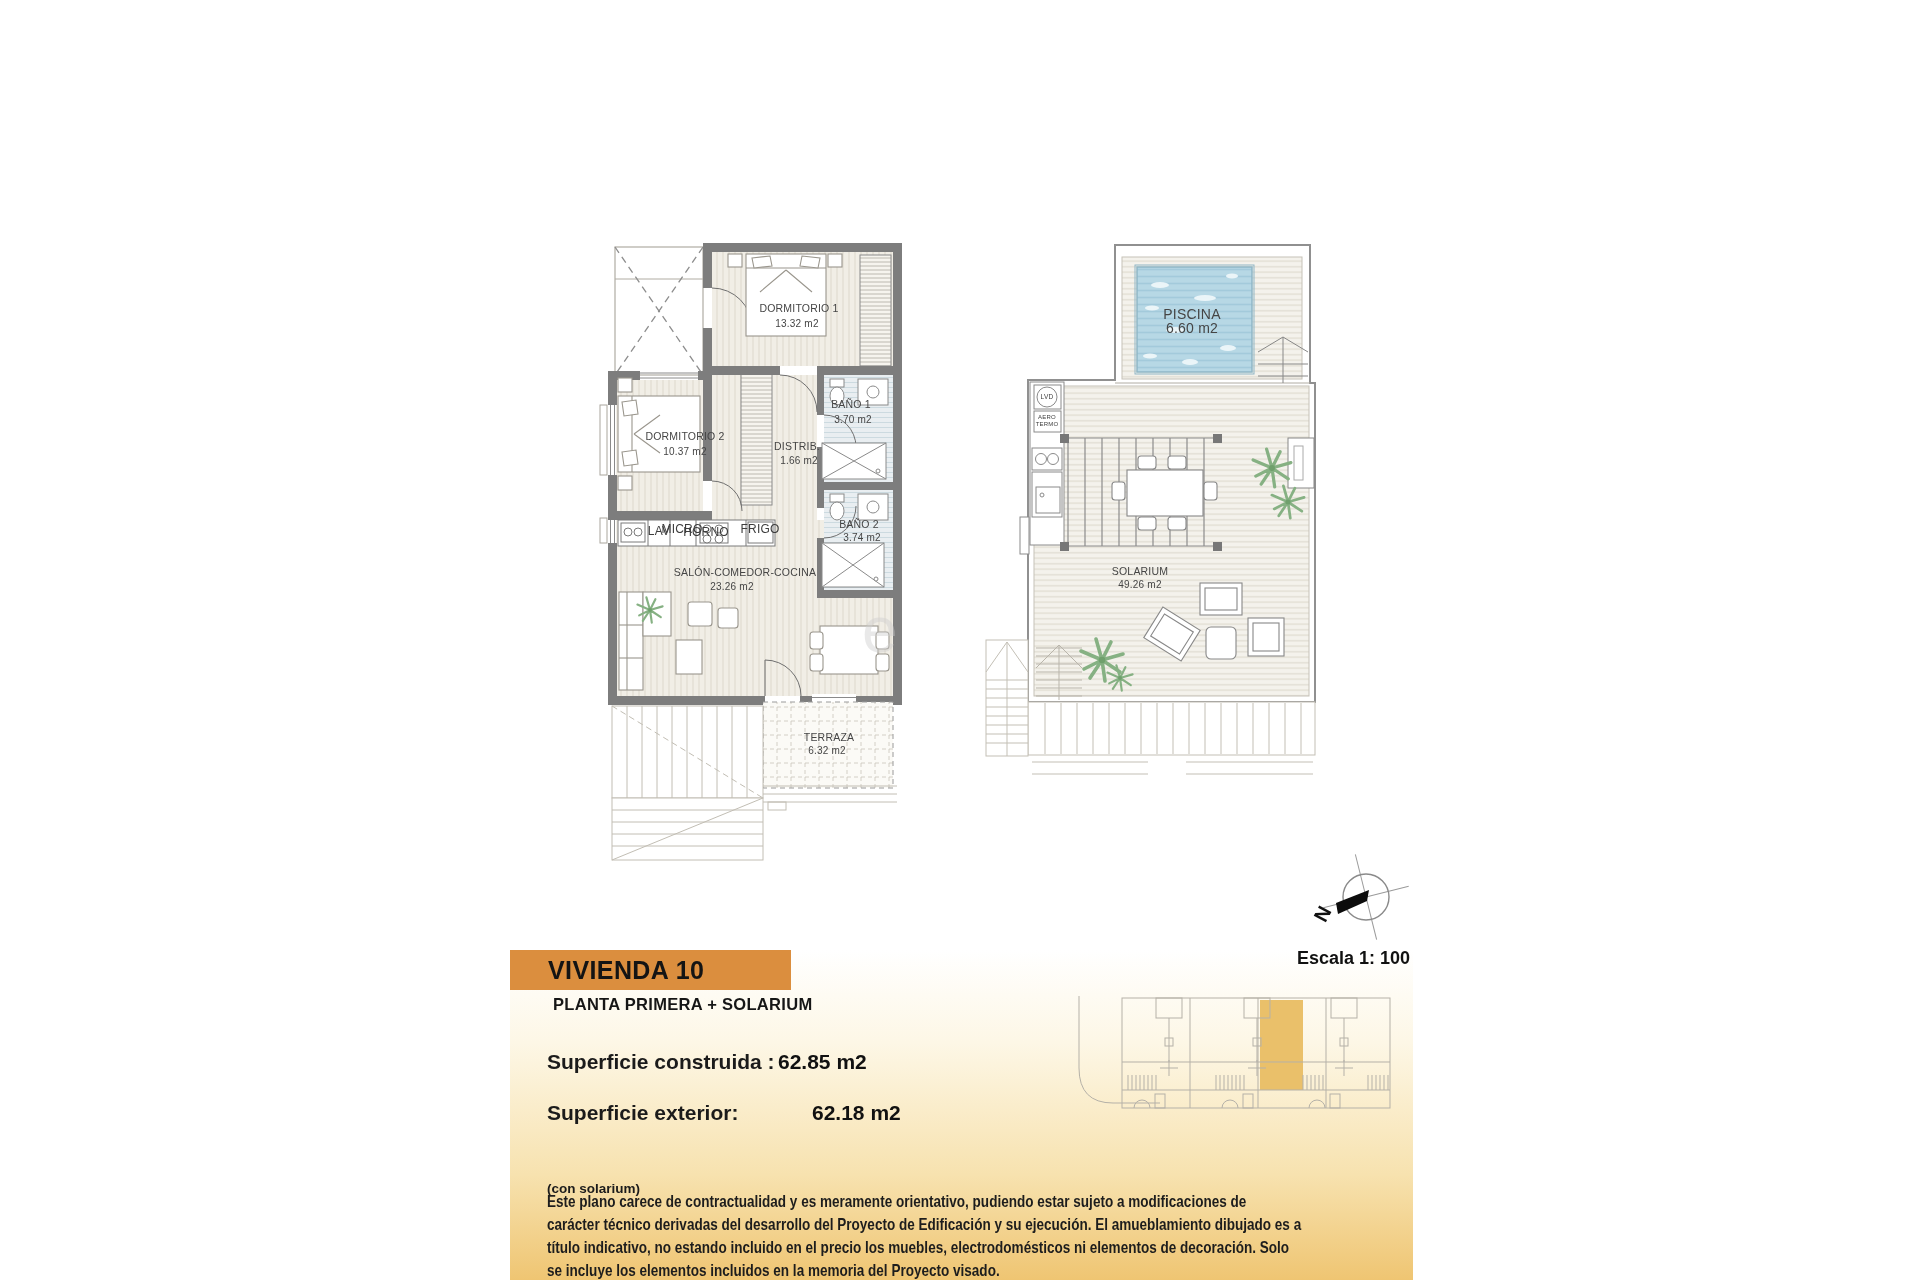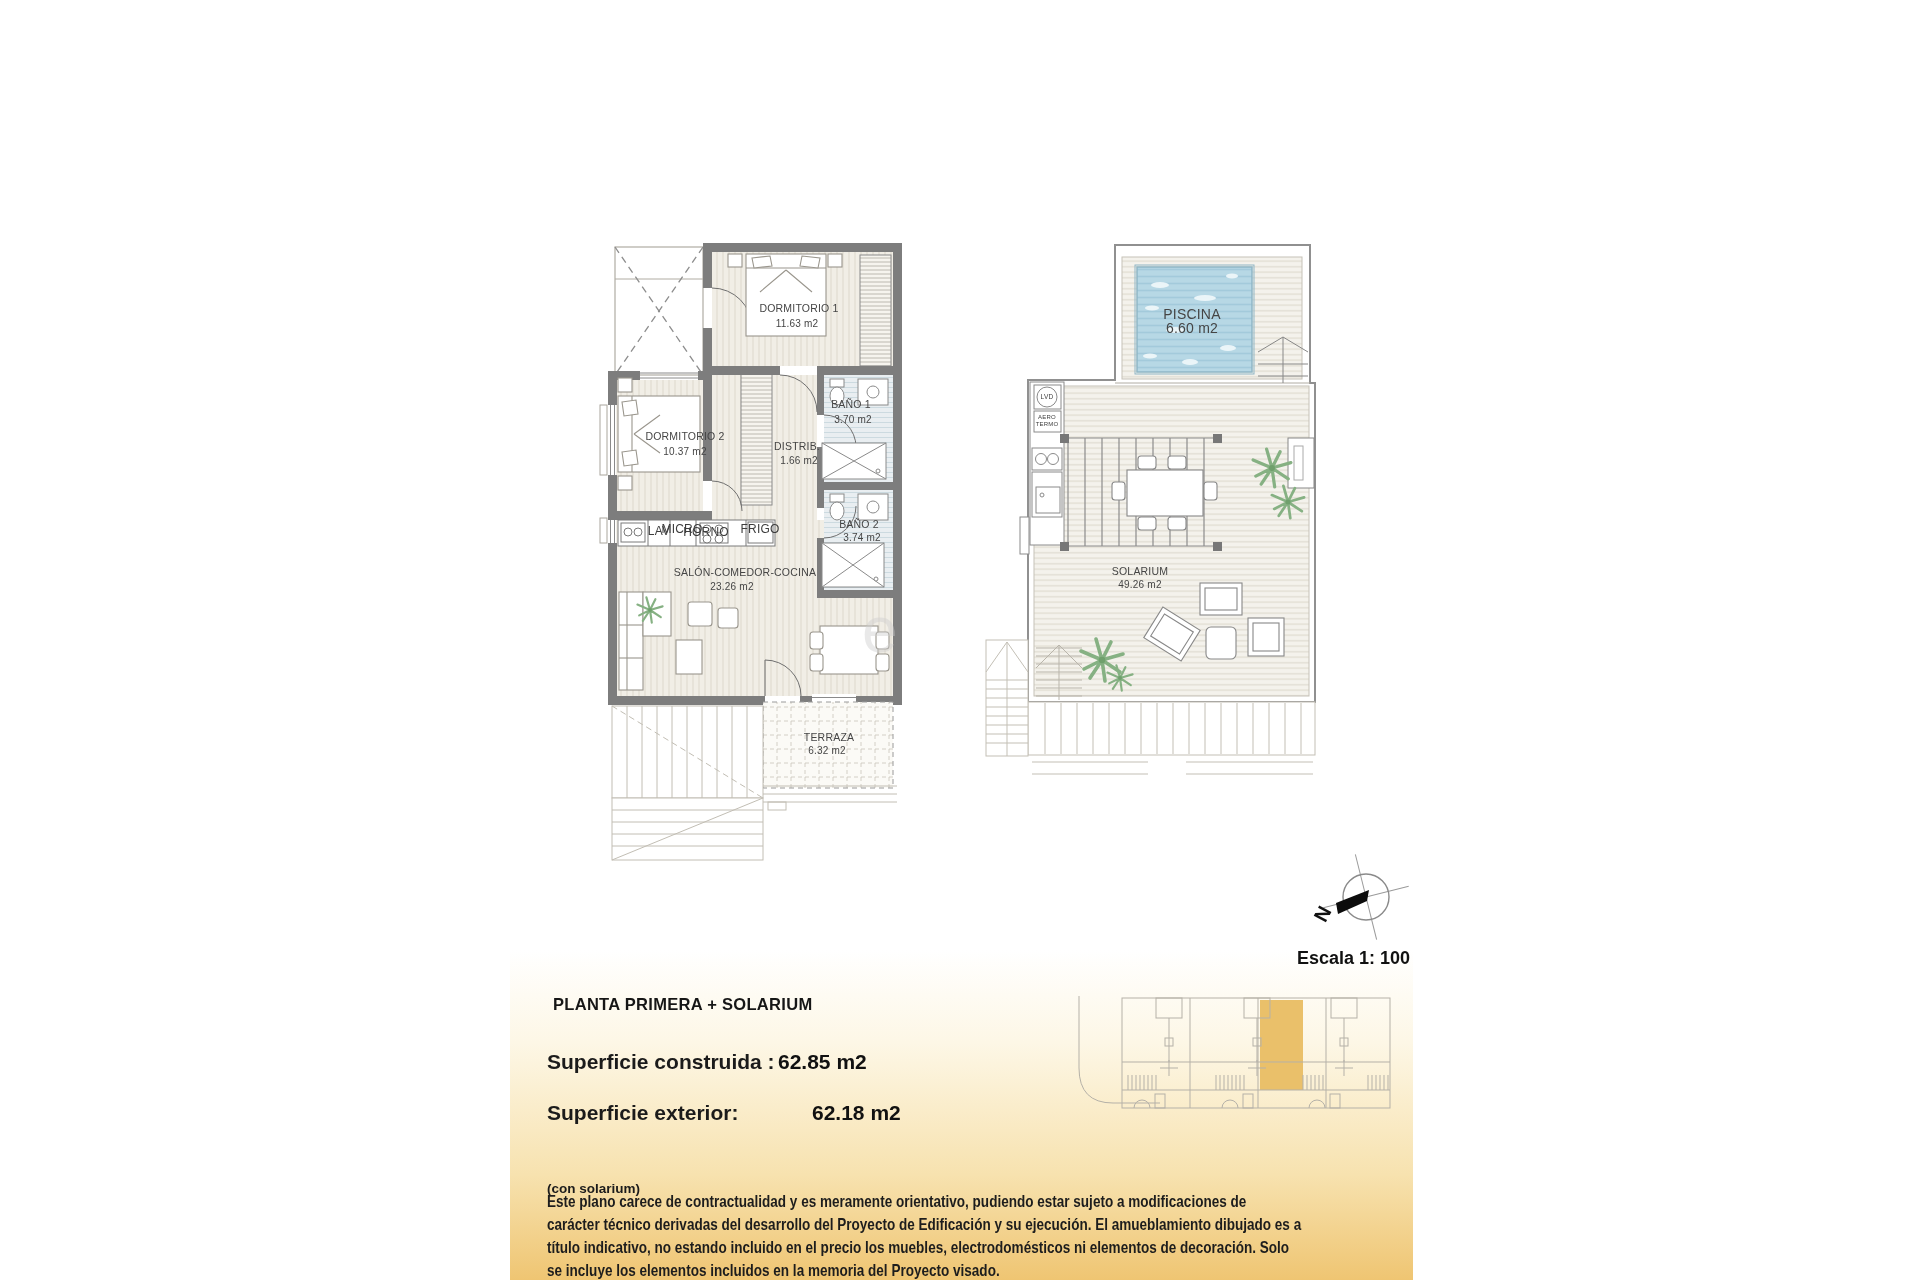--- a/index.html
+++ b/index.html
@@ -354,21 +354,21 @@
         <path d="M1134,1108 A8,8 0 0 1 1150,1108 M1222,1108 A8,8 0 0 1 1238,1108 M1309,1108 A8,8 0 0 1 1325,1108"></path>
         <rect x="1155" y="1094" width="10" height="14"></rect>
           <rect x="1243" y="1094" width="10" height="14"></rect>
           <rect x="1330" y="1094" width="10" height="14"></rect>
         <path d="M1079,996 V1068 Q1079,1103 1113,1103 H1160"></path>
       </g>
     </g>
   </svg>
 
   <div class="plab" style="left:799px;top:303px">DORMITORIO 1</div>
-  <div class="parea" style="left:797px;top:318px">11.63 m2</div>
+  <div class="parea" style="left:797px;top:318px">13.32 m2</div>
   <div class="plab" style="left:685px;top:431px">DORMITORIO 2</div>
   <div class="parea" style="left:685px;top:446px">10.37 m2</div>
   <div class="plab" style="left:851px;top:399px">BAÑO 1</div>
   <div class="parea" style="left:853px;top:414px">3.70 m2</div>
   <div class="plab" style="left:797px;top:441px">DISTRIB.</div>
   <div class="parea" style="left:799px;top:455px">1.66 m2</div>
   <div class="plab" style="left:859px;top:519px">BAÑO 2</div>
   <div class="parea" style="left:862px;top:532px">3.74 m2</div>
   <div class="plab" style="left:745px;top:567px">SALÓN-COMEDOR-COCINA</div>
   <div class="parea" style="left:732px;top:581px">23.26 m2</div>
@@ -382,20 +382,23 @@
   <div class="plab small-label" style="left:1192px;top:307px">PISCINA</div>
   <div class="parea small-label" style="left:1192px;top:321px">6.60 m2</div>
   <div class="plab" style="left:1140px;top:566px">SOLARIUM</div>
   <div class="parea" style="left:1140px;top:579px">49.26 m2</div>
   <div class="pe" style="left:1047px;top:393px">LVD</div>
   <div class="pe pre" style="left:1047px;top:414px;font-size:6px">AERO
 TERMO</div>
 
   <div class="escala">Escala 1: 100</div>
 
+  <div class="banner">
+    <span>VIVIENDA 10</span>
+  </div>
   <div class="subtitle">PLANTA PRIMERA + SOLARIUM</div>
 
   <div class="surf-label" style="left:547px;top:1050px">Superficie construida :</div>
   <div class="surf-value" style="left:778px;top:1050px">62.85 m2</div>
   <div class="surf-label" style="left:547px;top:1101px">Superficie exterior:</div>
   <div class="surf-value" style="left:812px;top:1101px">62.18 m2</div>
   <div class="surf-note">(con solarium)</div>
 
   <div class="disclaimer">Este plano carece de contractualidad y es meramente orientativo, pudiendo estar sujeto a modificaciones de carácter técnico derivadas del desarrollo del Proyecto de Edificación y su ejecución. El amueblamiento dibujado es a título indicativo, no estando incluido en el precio los muebles, electrodomésticos ni elementos de decoración. Solo se incluye los elementos incluidos en la memoria del Proyecto visado.</div>
 

